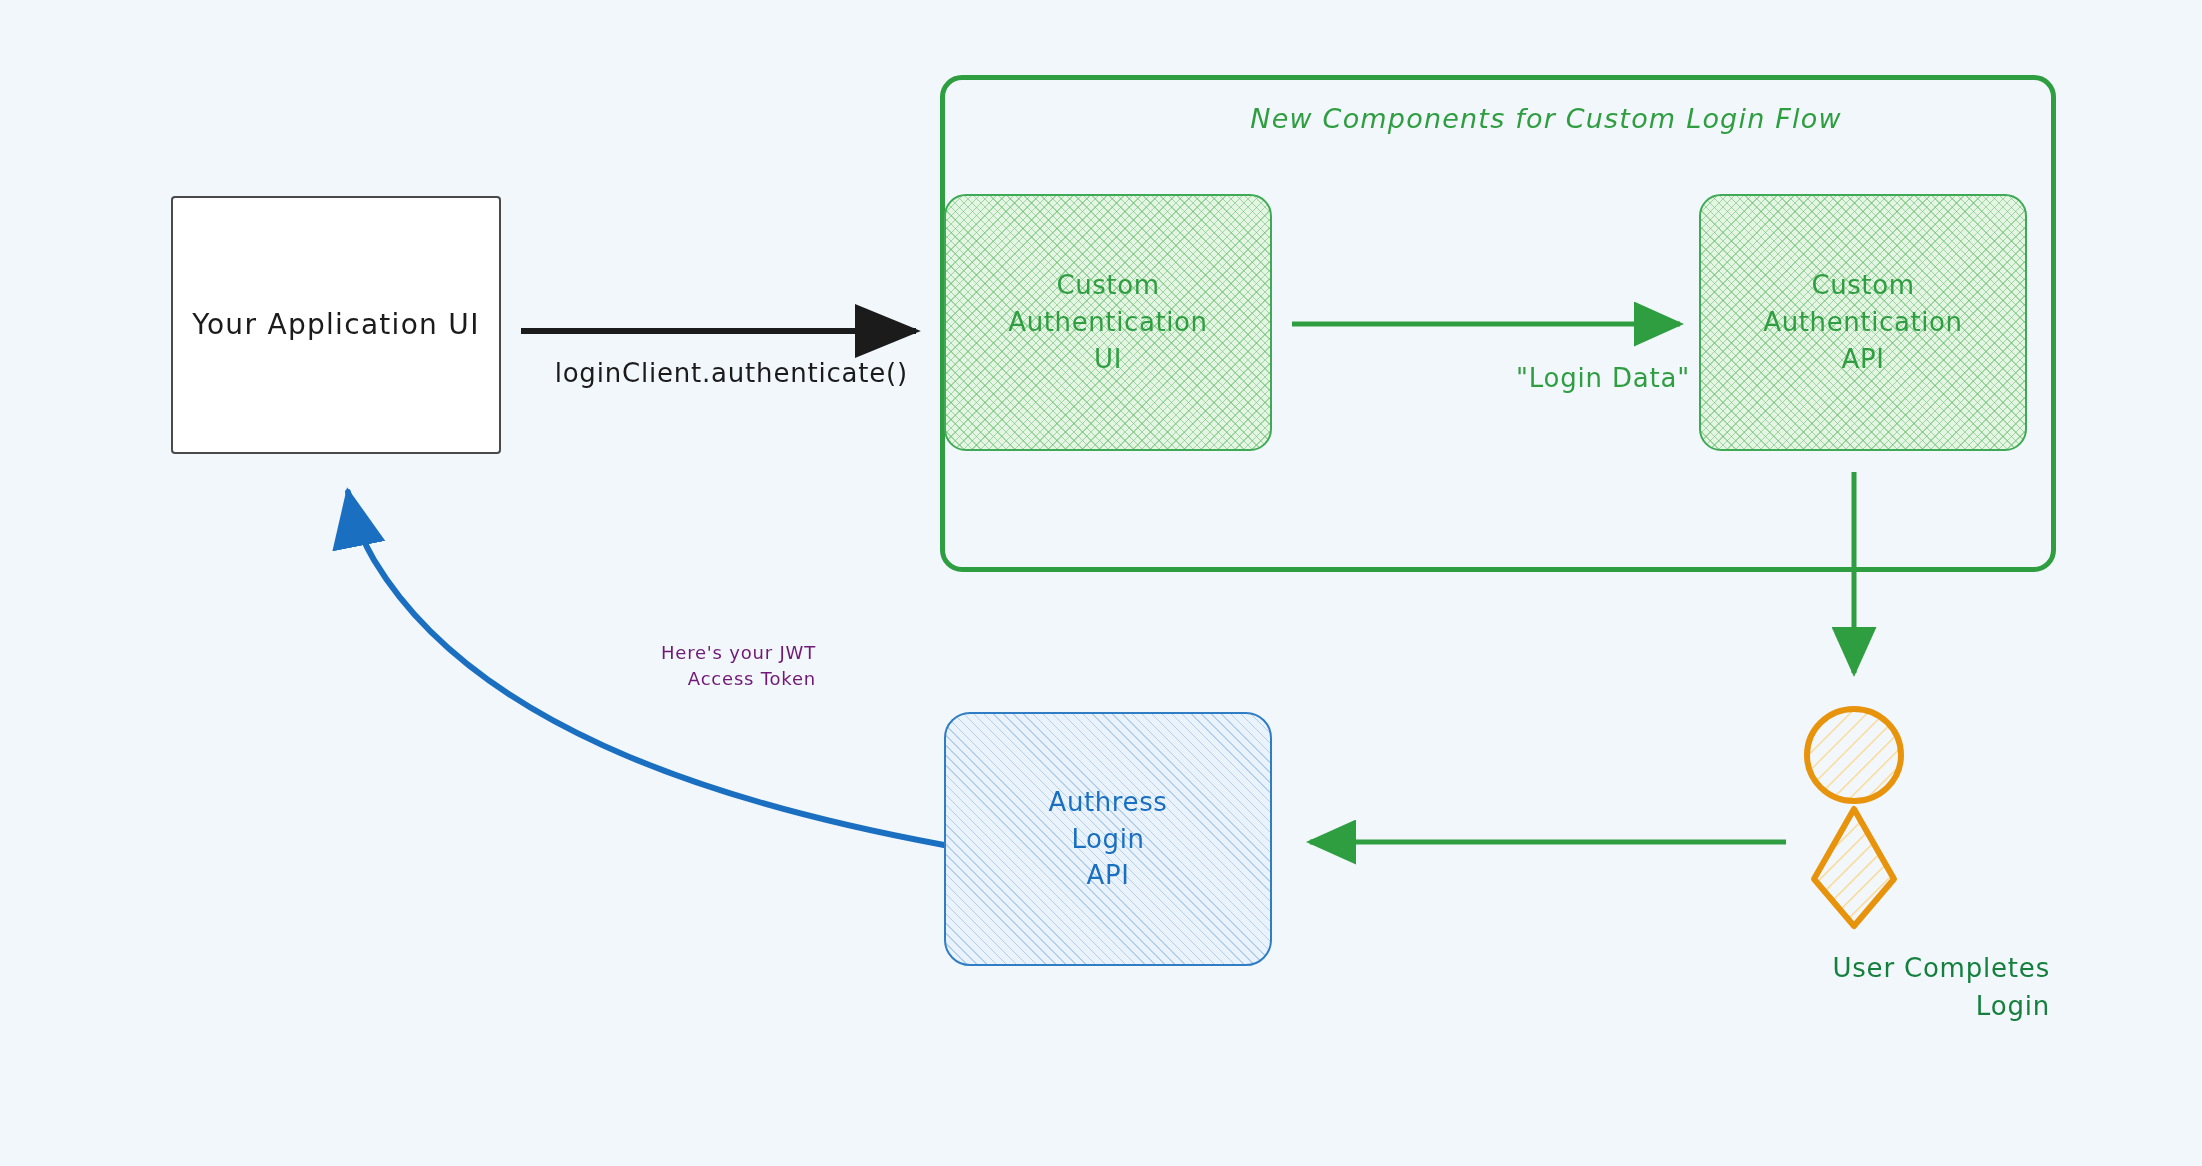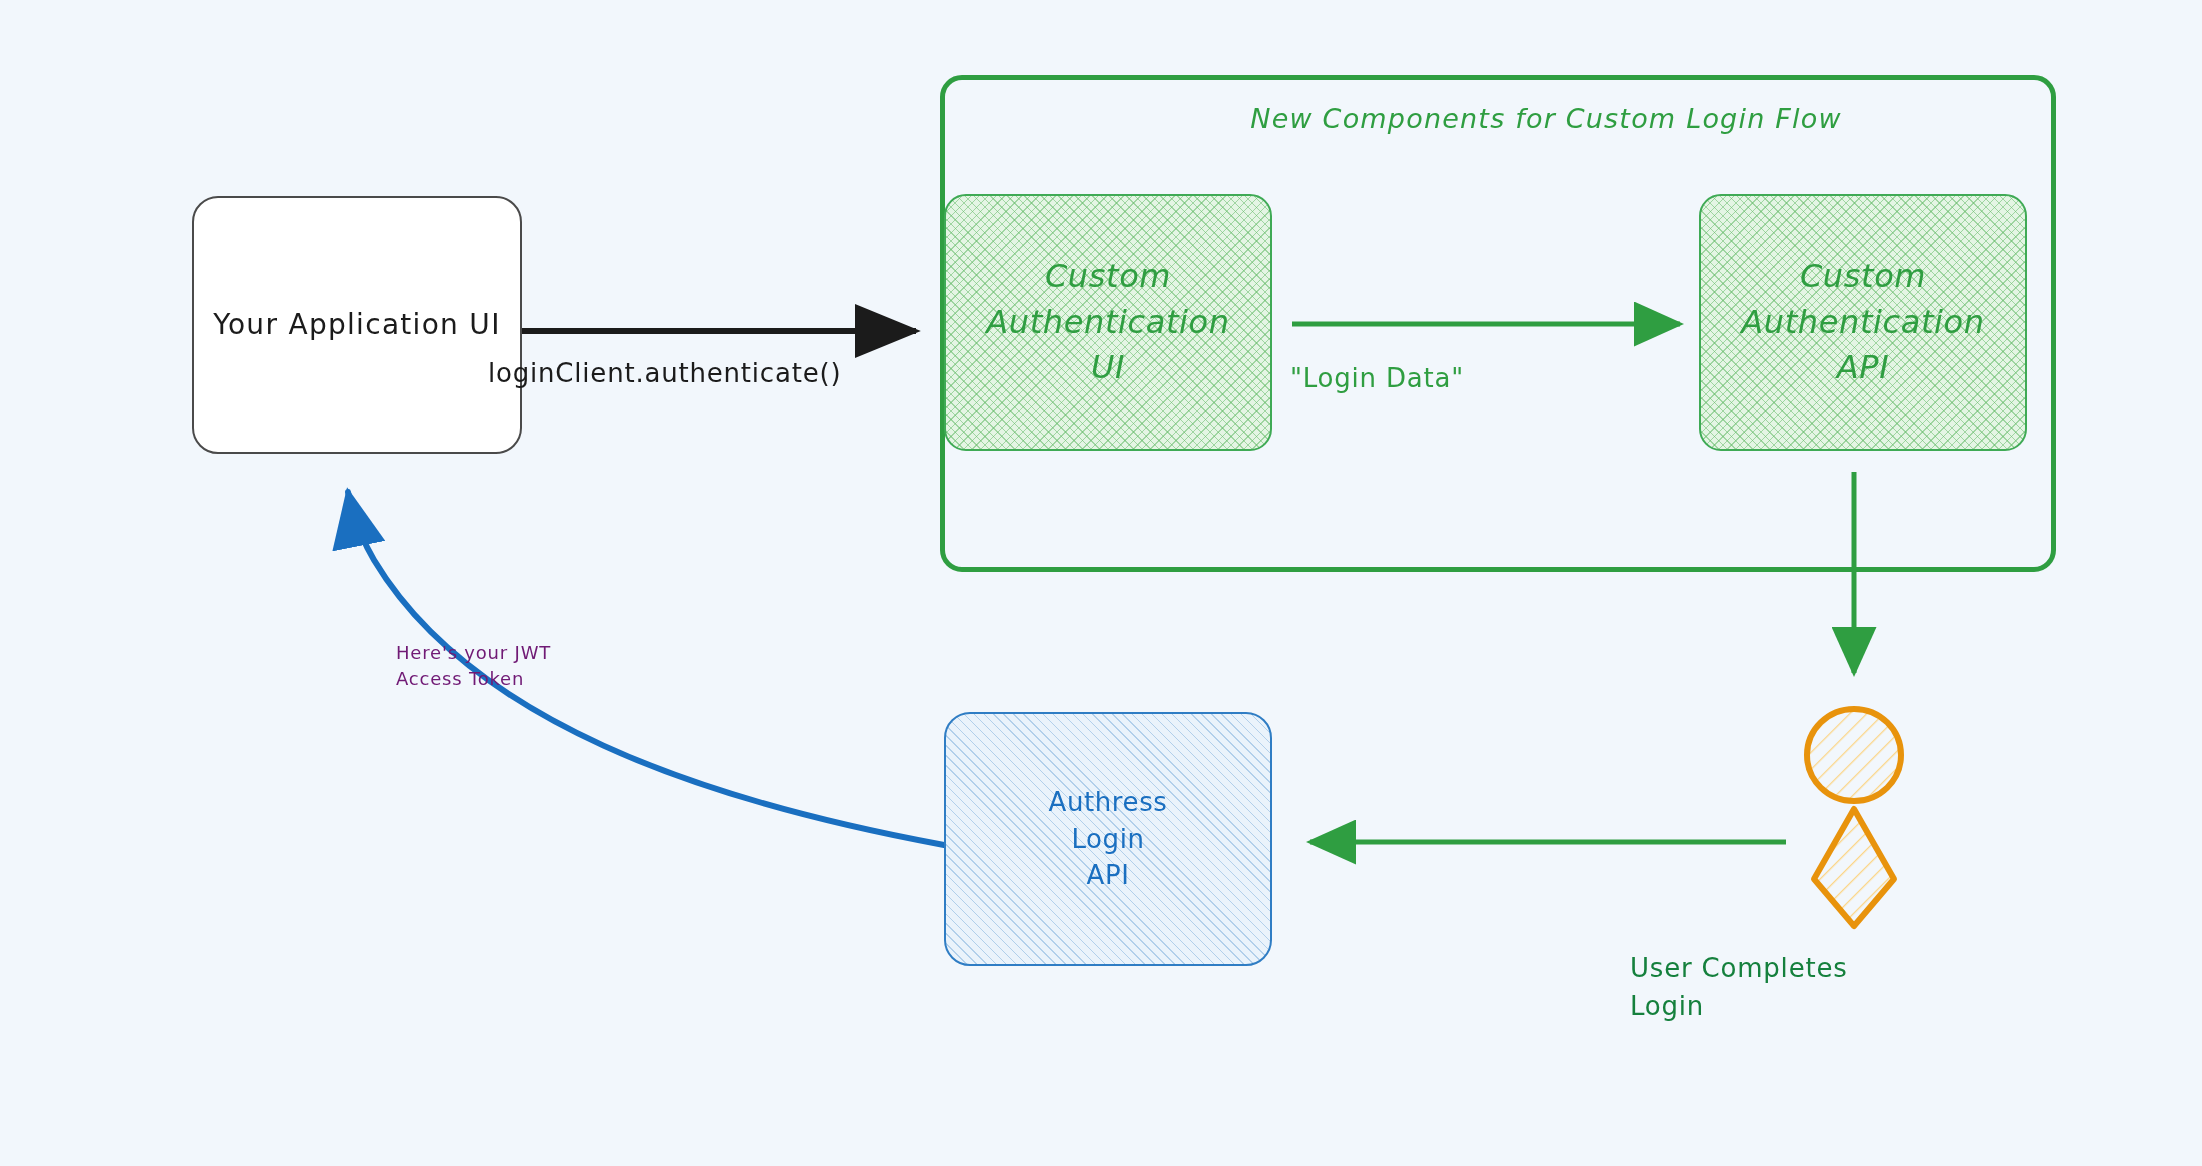--- a/index.html
+++ b/index.html
@@ -34,27 +34,27 @@
     text-align: center;
   }
   .node-label {
     white-space: pre-line;
     line-height: 1.42;
     letter-spacing: 0.6px;
   }
 
   
   #app-ui-box {
-    left: 192px;
+    left: 171px;
     top: 196px;
     width: 330px;
     height: 258px;
     background: #ffffff;
     border: 2px solid #4a4a4a;
-    border-radius: 26px;
+    border-radius: 4px;
   }
   #app-ui-box .node-label {
     color: #1b1b1b;
     font-size: 28px;
     letter-spacing: 1.3px;
   }
 
   
   #group-container {
     left: 940px;
@@ -83,22 +83,21 @@
   .green-node {
     border: 2px solid #3faa55;
     border-radius: 22px;
     background-color: #e4f5e4;
     background-image:
       repeating-linear-gradient(45deg,  rgba(102,187,106,0.55) 0 1px, rgba(0,0,0,0) 1px 6px),
       repeating-linear-gradient(-45deg, rgba(102,187,106,0.55) 0 1px, rgba(0,0,0,0) 1px 6px);
   }
   .green-node .node-label {
     color: #2f9e41;
-    font-size: 32px;
-    font-style: italic;
+    font-size: 26px;
   }
   #custom-auth-ui {
     left: 944px;
     top: 194px;
     width: 328px;
     height: 257px;
   }
   #custom-auth-api {
     left: 1699px;
     top: 194px;
@@ -120,21 +119,21 @@
     text-align: center;
   }
   #authress-login-api .node-label {
     color: #1a6fc0;
     font-size: 26px;
   }
 
   
   .edge-label {
     position: absolute;
-    text-align: left;
+    text-align: right;
     white-space: pre-line;
     line-height: 1.45;
     letter-spacing: 0.8px;
   }
   #label-authenticate {
     left: 488px;
     top: 355px;
     width: 420px;
     color: #1b1b1b;
     font-size: 26px;

